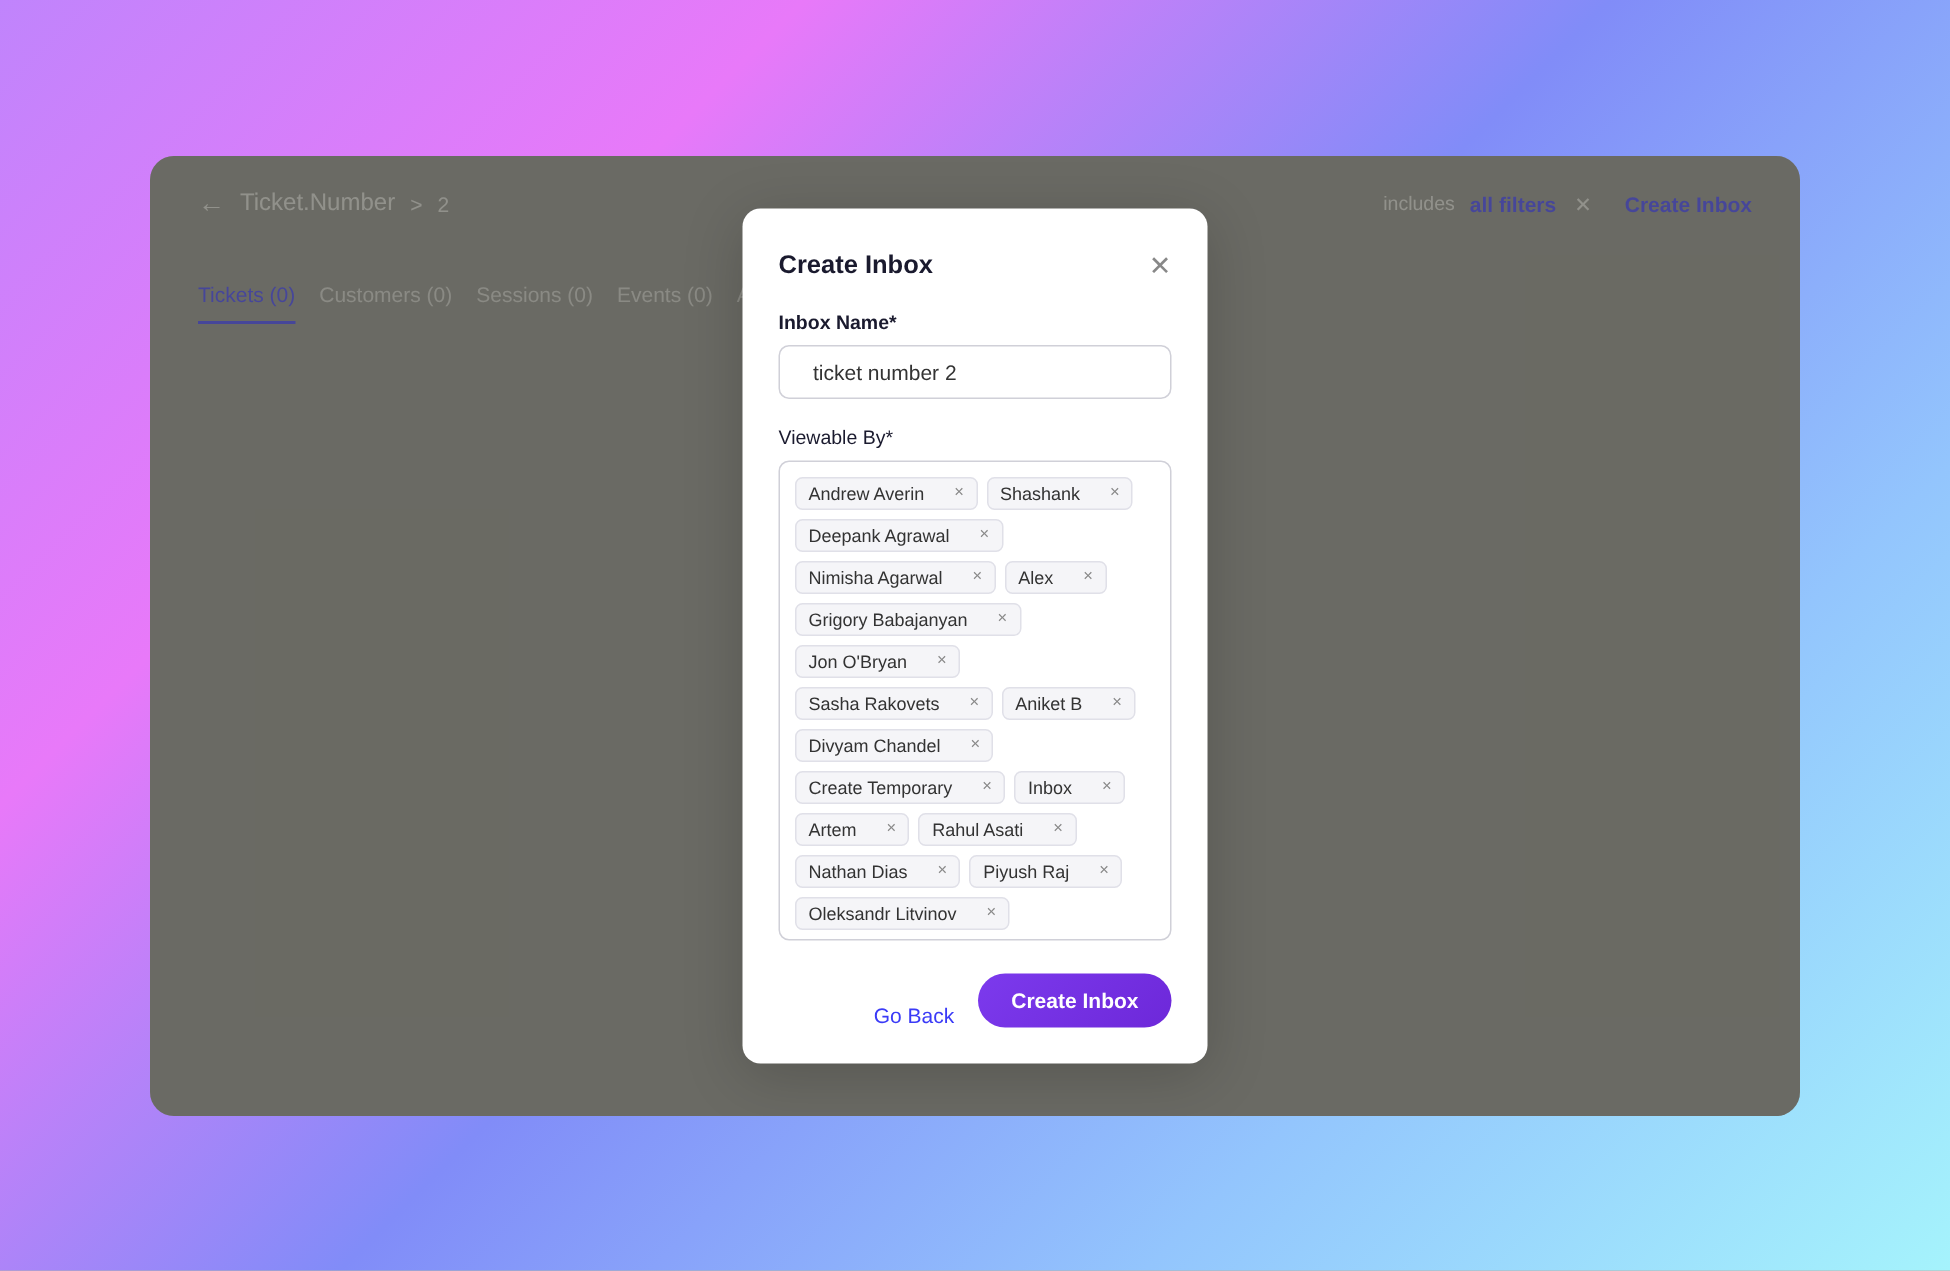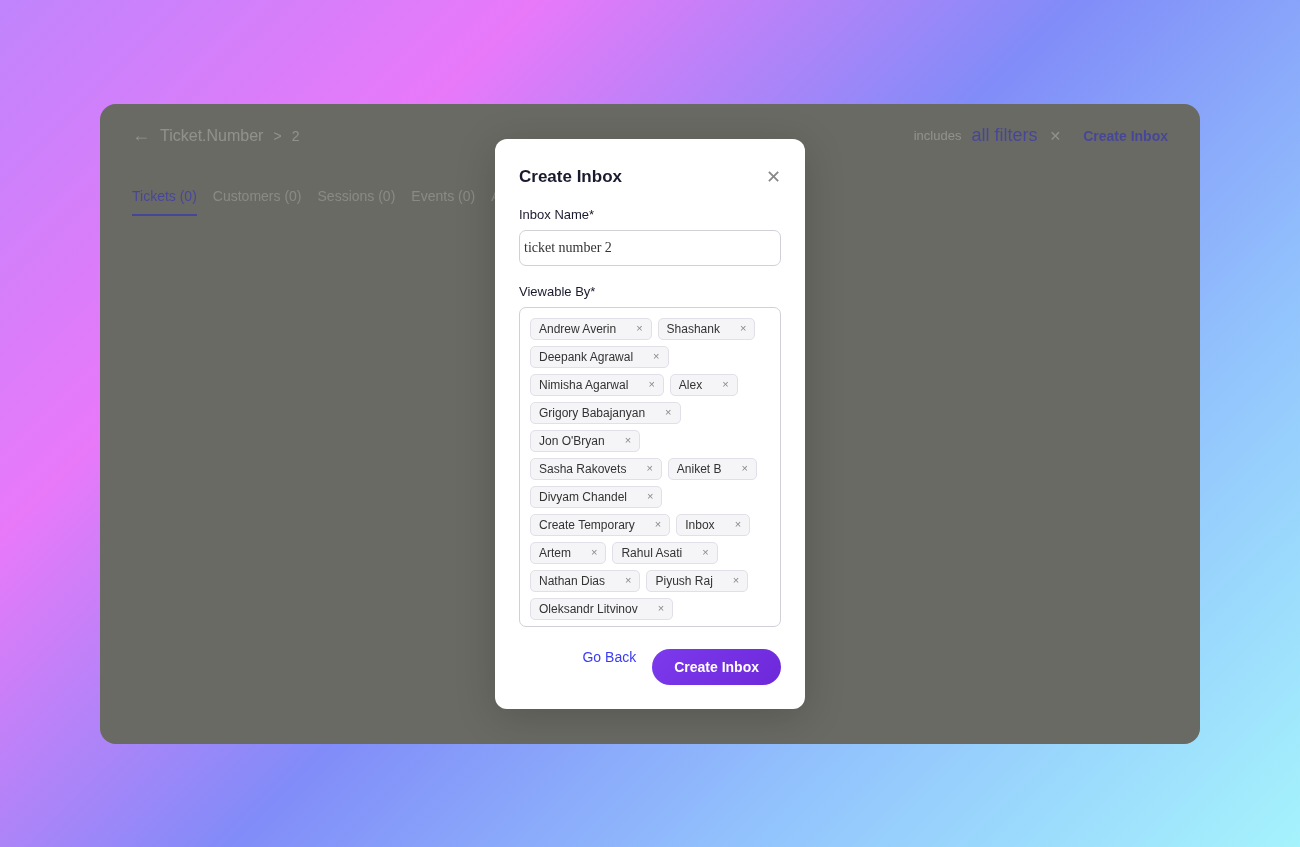--- a/index.html
+++ b/index.html
@@ -68,22 +68,22 @@
       margin-left: 16px;
     }
 
     .includes-text {
       color: #e0e0d8;
       font-size: 13px;
     }
 
     .all-filters-link {
       color: #3b3bf7;
-      font-size: 18px;
-      font-weight: 400;
+      font-size: 14px;
+      font-weight: 700;
       cursor: pointer;
     }
 
     .close-filter-icon {
       color: #e0e0d8;
       font-size: 14px;
       cursor: pointer;
       margin-left: 2px;
     }
 
@@ -154,35 +154,34 @@
       color: #888;
       font-size: 18px;
       cursor: pointer;
       line-height: 1;
       background: none;
       border: none;
     }
 
     .field-label {
       font-size: 13px;
-      font-weight: 400;
+      font-weight: 700;
       color: #1a1a2e;
       margin-bottom: 8px;
     }
 
     .inbox-name-input {
       width: 100%;
       border: 1.5px solid #d0d0d8;
       border-radius: 7px;
-      padding: 9px 4px;
+      padding: 9px 22px;
       font-size: 14px;
       color: #333;
       outline: none;
       margin-bottom: 18px;
-      font-family: Liberation Serif, serif;
     }
 
     .viewable-by-label {
       font-size: 13px;
       font-weight: 500;
       color: #1a1a2e;
       margin-bottom: 8px;
     }
 
     .tags-container {
@@ -213,21 +212,21 @@
       font-size: 11px;
       cursor: pointer;
       line-height: 1;
       background: none;
       border: none;
       padding: 0;
     }
 
     .modal-footer {
       display: flex;
-      align-items: flex-start;
+      align-items: flex-end;
       justify-content: flex-end;
       gap: 16px;
       margin-top: 4px;
     }
 
     .go-back-btn {
       background: none;
       border: none;
       color: #3b3bf7;
       font-size: 14px;

